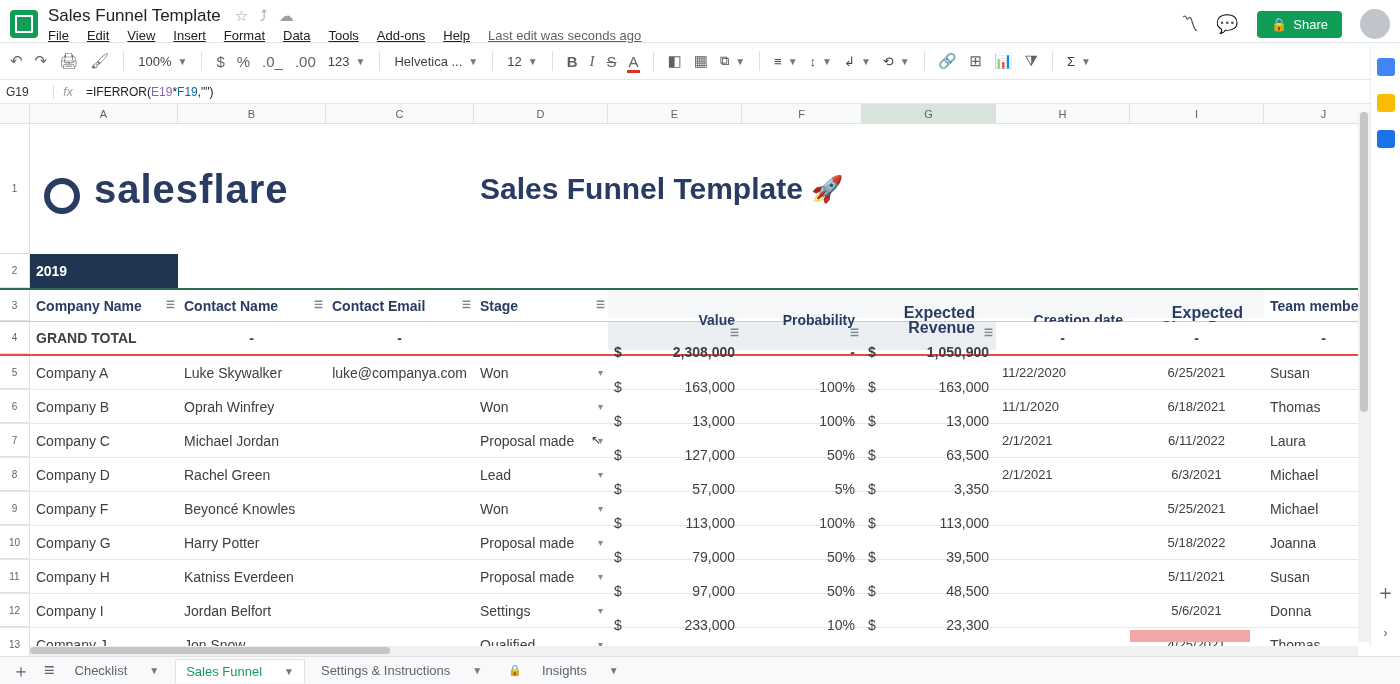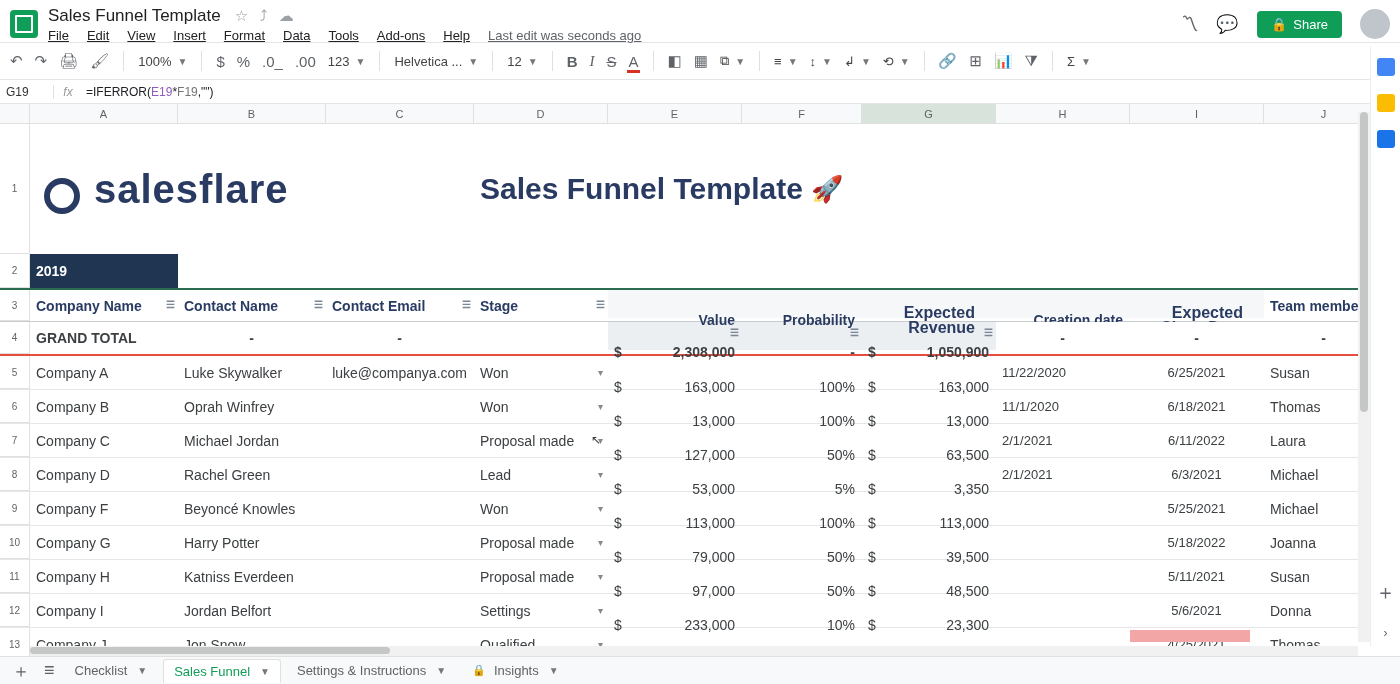--- a/index.html
+++ b/index.html
@@ -35,21 +35,21 @@
   .paint-icon { filter:grayscale(1); }
   .filter-active { color:#0f9d58; }
   .tb-right { margin-left:auto; }
 
   
   .formula-bar { display:flex; align-items:center; height:24px; border-bottom:1px solid #e3e6e8; font-size:12px; }
   .cellref { width:54px; padding:0 6px; border-right:1px solid #e0e0e0; color:#333; }
   .fx-label { width:28px; text-align:center; font-style:italic; color:#999; }
   .formula-text { padding:0 4px; font-family: "Helvetica Neue", Arial; color:#202124; }
   .formula-text .refa { color:#8e5bbf; }
-  .formula-text .refb { color:#737373; }
+  .formula-text .refb { color:#0369a1; }
 
   
   .colheaders { display:flex; height:20px; background:#f8f9fa; border-bottom:1px solid #e0e0e0; font-size:11px; color:#5f6368; }
   .rownum-corner { width:30px; border-right:1px solid #e0e0e0; }
   .colh { border-right:1px solid #e0e0e0; text-align:center; line-height:20px; cursor:pointer; }
   .colh.sel { background:#d7e3db; }
   
   .wA{width:148px}.wB{width:148px}.wC{width:148px}.wD{width:134px}.wE{width:134px}.wF{width:120px}.wG{width:134px}.wH{width:134px}.wI{width:134px}.wJ{width:120px}
 
   
@@ -86,21 +86,21 @@
   .stage-dd::after{content:"▾"; font-size:10px; color:#888; position:absolute; right:4px;}
   .cursor-mark{ position:absolute; right:6px; top:9px; font-size:12px; pointer-events:none;}
   .datecell { font-size:13px; }
 
   .data-row:nth-child(odd){} 
   .red-bar { position:absolute; width:120px; height:12px; background:#f2a6a6; }
 
   
   .tabstrip { position:absolute; bottom:0; left:0; right:0; height:28px; border-top:1px solid #e0e0e0; background:#f8f9fa; display:flex; align-items:center; gap:6px; padding:0 8px; font-size:13px; }
   .tabstrip .tbtn { color:#5f6368; font-size:18px; cursor:pointer; padding:0 4px;}
-  .tab { padding:4px 10px; color:#5f6368; display:flex; align-items:center; gap:8px; cursor:pointer; border-radius:3px 3px 0 0;}
+  .tab { padding:4px 10px; color:#5f6368; display:flex; align-items:center; gap:20px; cursor:pointer; border-radius:3px 3px 0 0;}
   .tab.active { color:#0f9d58; background:#fff; border:1px solid #e0e0e0; border-bottom:none; font-weight:500;}
   .tab .chev{font-size:10px;}
   .lock{font-size:11px;}
 
   
   .sidepanel { position:absolute; top:46px; right:0; width:30px; height:600px; border-left:1px solid #eceff1; display:flex; flex-direction:column; align-items:center; gap:18px; padding-top:12px; background:#fff;}
   .sidepanel .sp { width:18px; height:18px; border-radius:3px; cursor:pointer;}
   .sp-cal{background:#4285f4}.sp-keep{background:#fbbc04}.sp-task{background:#1a73e8; border-radius:50%;}
   .sp-plus{ margin-top:auto; margin-bottom:40px; color:#5f6368; font-size:20px; cursor:pointer;}
   .sp-chev{ position:absolute; bottom:6px; font-size:12px; color:#5f6368; cursor:pointer;}
@@ -353,21 +353,21 @@
         <div class="cell wH datecell">2/1/2021</div>
         <div class="cell wI datecell" style="justify-content:center">6/11/2022</div>
         <div class="cell wJ">Laura</div>
       </div>
       <div class="row row-dat data-row">
         <div class="rn">8</div>
         <div class="cell wA">Company D</div>
         <div class="cell wB">Rachel Green</div>
         <div class="cell wC" style="justify-content:flex-end"></div>
         <div class="cell wD stage-dd">Lead</div>
-        <div class="cell wE num curr">53,000</div>
+        <div class="cell wE num curr">57,000</div>
         <div class="cell wF num">5%</div>
         <div class="cell wG num curr">3,350</div>
         <div class="cell wH datecell">2/1/2021</div>
         <div class="cell wI datecell" style="justify-content:center">6/3/2021</div>
         <div class="cell wJ">Michael</div>
       </div>
       <div class="row row-dat data-row">
         <div class="rn">9</div>
         <div class="cell wA">Company F</div>
         <div class="cell wB">Beyoncé Knowles</div>

